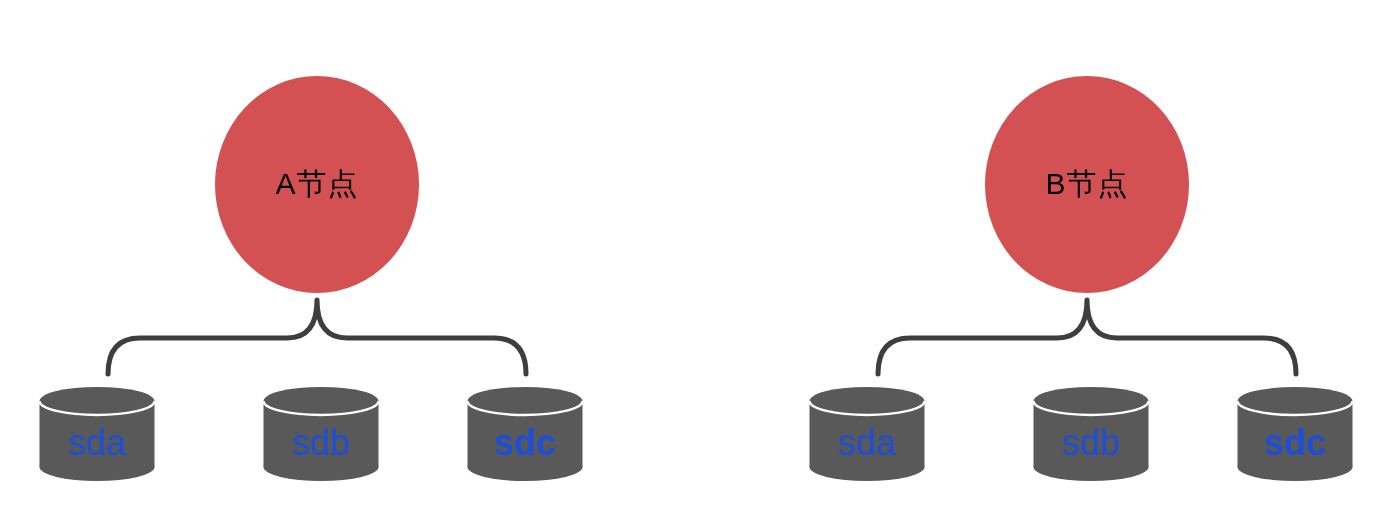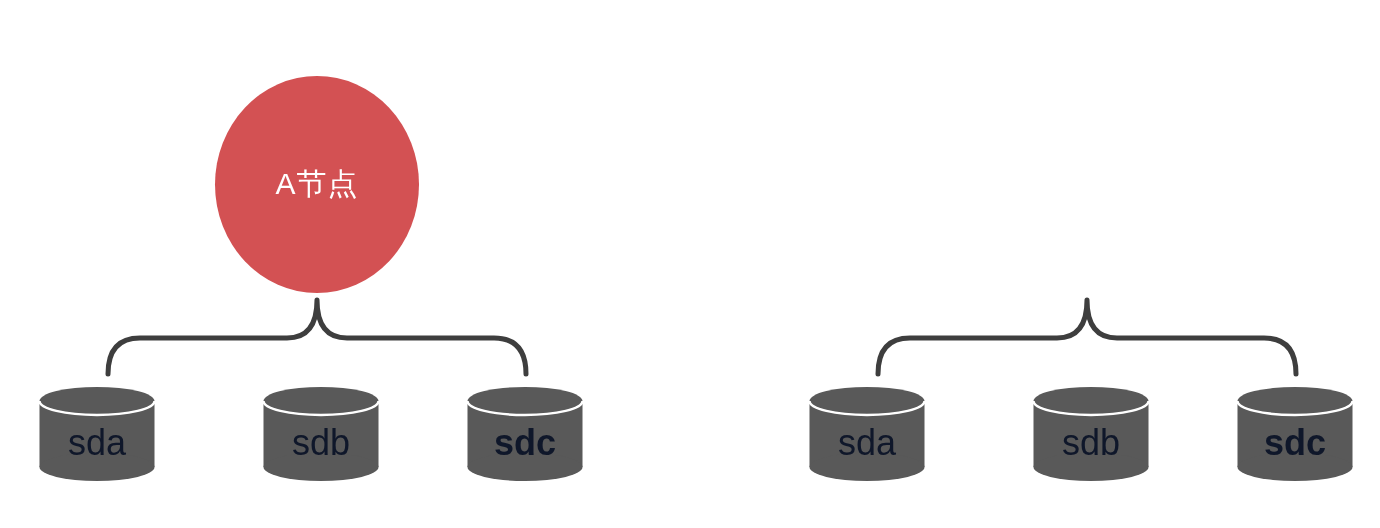--- a/index.html
+++ b/index.html
@@ -30,21 +30,21 @@
     top: 76px;
     width: 204px;
     height: 217px;
     border-radius: 50%;
     background: #d35153;
     display: flex;
     align-items: center;
     justify-content: center;
   }
   .node-label {
-    color: #ffffff;
+    color: #000000;
     font-size: 30px;
     letter-spacing: 1px;
     white-space: nowrap;
   }
 
   .brace-svg {
     position: absolute;
     left: 0;
     top: 0;
     width: 550px;
@@ -67,21 +67,21 @@
     top: 0;
     width: 118px;
     height: 96px;
   }
   .disk-label {
     position: absolute;
     left: 0;
     right: 0;
     top: 39px;
     text-align: center;
-    color: #0f172a;
+    color: #1d4ed8;
     font-size: 36px;
     line-height: 36px;
     white-space: nowrap;
   }
 </style>
 </head>
 <body>
 
 <div class="stage">
 
@@ -119,20 +119,23 @@
         <rect x="1.5" y="15" width="115" height="66" fill="#595959"></rect>
         <ellipse cx="59" cy="81" rx="57.5" ry="14" fill="#595959"></ellipse>
         <ellipse cx="59" cy="15" rx="57.5" ry="14" fill="#595959"></ellipse>
         <path d="M1.5,15 A57.5,14 0 0 0 116.5,15" fill="none" stroke="#ffffff" stroke-width="2.5"></path>
       </svg>
       <span class="disk-label">sdc</span>
     </div>
   </div>
 
   <div class="group g-right">
+    <div class="node-circle">
+      <span class="node-label">B节点</span>
+    </div>
 
     <svg class="brace-svg" viewBox="0 0 550 528" xmlns="http://www.w3.org/2000/svg">
       <path d="M 72,374 Q 72,338 104,338 L 251,338 Q 281,338 281,300 Q 281,338 311,338 L 458,338 Q 490,338 490,374" fill="none" stroke="#3e3e3e" stroke-width="5" stroke-linecap="round" stroke-linejoin="round"></path>
     </svg>
 
     <div class="disk d-0">
       <svg viewBox="0 0 118 96" xmlns="http://www.w3.org/2000/svg">
         <rect x="1.5" y="15" width="115" height="66" fill="#595959"></rect>
         <ellipse cx="59" cy="81" rx="57.5" ry="14" fill="#595959"></ellipse>
         <ellipse cx="59" cy="15" rx="57.5" ry="14" fill="#595959"></ellipse>

